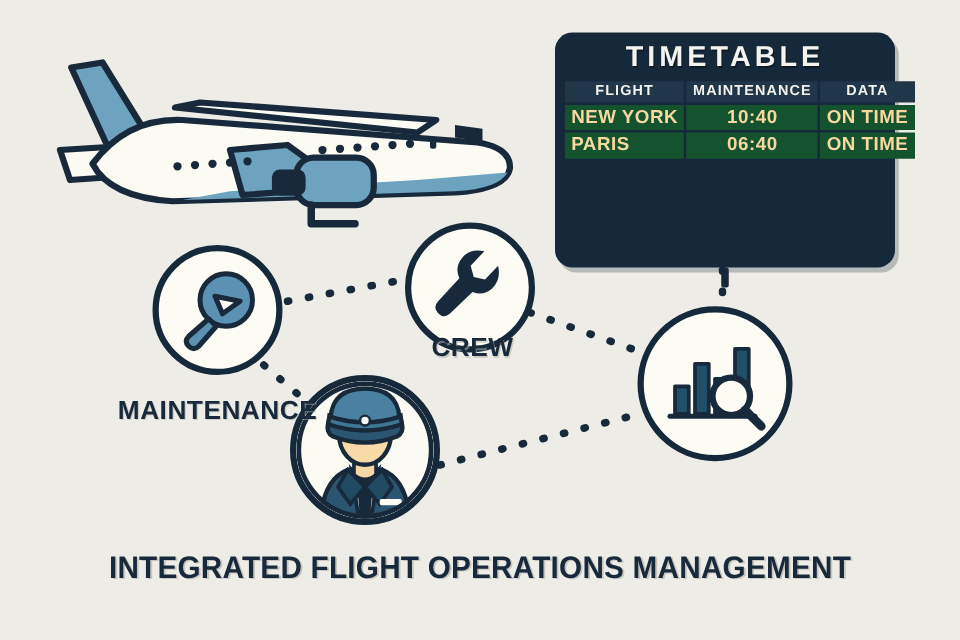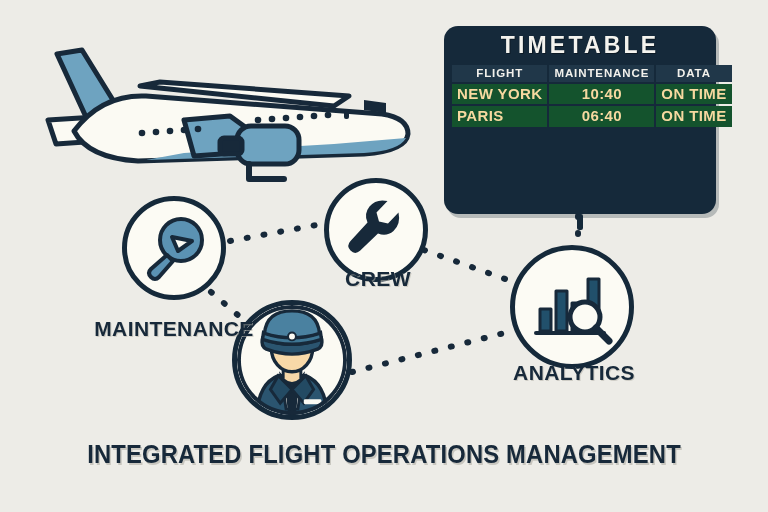--- a/index.html
+++ b/index.html
@@ -312,18 +312,17 @@
         <rect x="58" y="14" width="11" height="34"></rect>
       </g>
       <path d="M6 68 L74 68" stroke="#17293a" stroke-width="4" stroke-linecap="round" fill="none"></path>
       <g stroke="#17293a" stroke-width="5" fill="#fcfbf4" stroke-linecap="round">
         <circle cx="55" cy="52" r="15"></circle>
         <path d="M66 63 L79 76" fill="none" stroke-width="7"></path>
       </g>
     </svg>
   </div>
   <div class="lbl" id="lbl-analytics">
-    <div>ANALYTICS</div>
   </div>
 
   <div id="main-title">INTEGRATED FLIGHT OPERATIONS MANAGEMENT</div>
 
 </div>
 
 </body></html>

